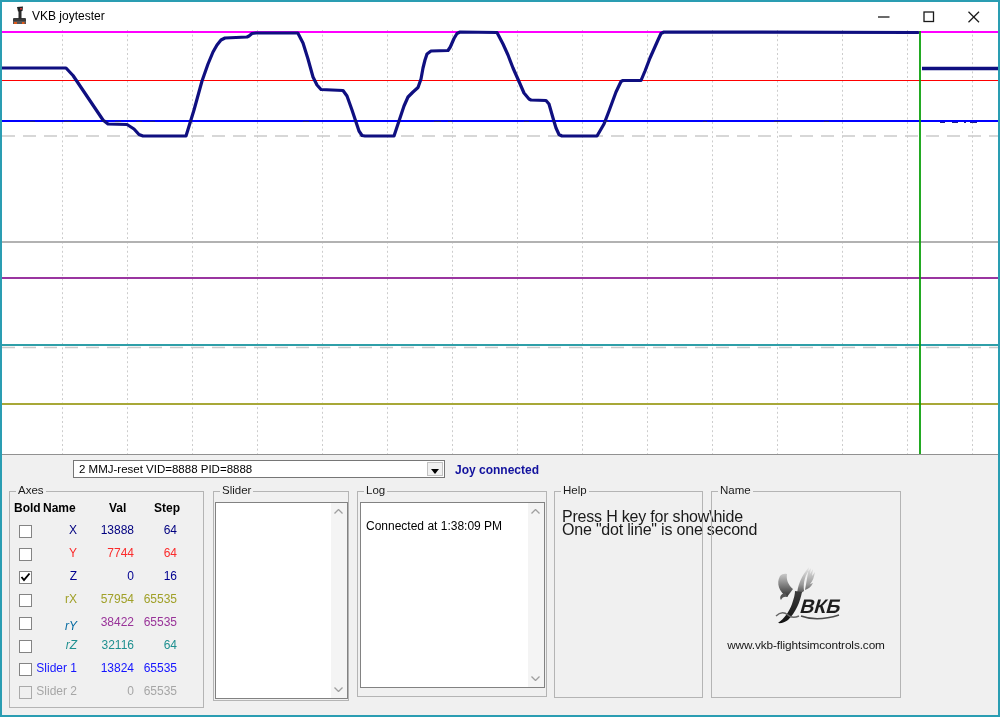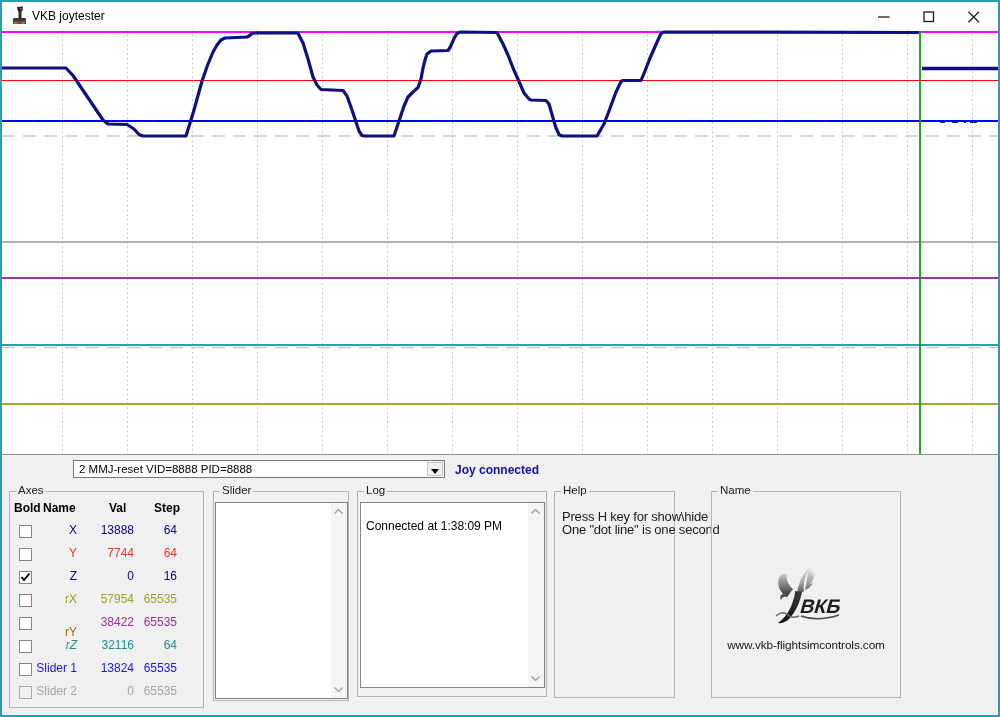--- a/index.html
+++ b/index.html
@@ -151,21 +151,21 @@
           </svg>
       </div>
       <span class="axname" style="top:77px;color:#000090;">Z</span>
       <span class="axval" style="top:77px;color:#000090;">0</span>
       <span class="axstep" style="top:77px;color:#000090;">16</span>
       <div class="cb" style="left:9px;top:102px;"></div>
       <span class="axname" style="top:100px;color:#a0a028;">rX</span>
       <span class="axval" style="top:100px;color:#a0a028;">57954</span>
       <span class="axstep" style="top:100px;color:#a0a028;">65535</span>
       <div class="cb" style="left:9px;top:125px;"></div>
-      <span class="axname" style="top:133px;color:#a16207;">rY</span>
+      <span class="axname" style="top:127px;color:#0369a1;font-style:italic;">rY</span>
       <span class="axval" style="top:123px;color:#993399;">38422</span>
       <span class="axstep" style="top:123px;color:#993399;">65535</span>
       <div class="cb" style="left:9px;top:148px;"></div>
       <span class="axname" style="top:146px;color:#1f9090;font-style:italic;">rZ</span>
       <span class="axval" style="top:146px;color:#1f9090;">32116</span>
       <span class="axstep" style="top:146px;color:#1f9090;">64</span>
       <div class="cb" style="left:9px;top:171px;"></div>
       <span class="axname" style="top:169px;color:#1414ff;">Slider 1</span>
       <span class="axval" style="top:169px;color:#1414ff;">13824</span>
       <span class="axstep" style="top:169px;color:#1414ff;">65535</span>
@@ -195,23 +195,23 @@
         <span style="position:absolute;left:5px;top:16px;font-size:12px;color:#000;">Connected at 1:38:09 PM</span>
         <svg class="chev" style="right:4px;top:6px;" viewBox="0 0 9 5">
             <path d="M0.5 4.5 L4.5 0.5 L8.5 4.5" fill="none" stroke="#9f9f9f" stroke-width="1.3"></path>
           </svg>
         <svg class="chev" style="right:4px;bottom:6px;" viewBox="0 0 9 5">
             <path d="M0.5 0.5 L4.5 4.5 L8.5 0.5" fill="none" stroke="#9f9f9f" stroke-width="1.3"></path>
           </svg>
       </div>
     </div>
 
-    <div class="gbox" style="left:552px;top:36px;width:121px;height:207px;">
+    <div class="gbox" style="left:552px;top:36px;width:149px;height:207px;">
       <span class="lbl">Help</span>
-      <span style="position:absolute;left:7px;top:18px;font-size:13px;letter-spacing:-0.2px;color:#1a1a1a;line-height:13.4px;white-space:nowrap;">Press H key for show\hide<br>One "dot line" is one second</span>
+      <span style="position:absolute;left:7px;top:18px;font-size:16px;letter-spacing:-0.2px;color:#1a1a1a;line-height:13.4px;white-space:nowrap;">Press H key for show\hide<br>One "dot line" is one second</span>
     </div>
 
     <div class="gbox" style="left:709px;top:36px;width:190px;height:207px;">
       <span class="lbl">Name</span>
       <svg style="position:absolute;left:61px;top:72px;" width="80" height="66" viewBox="0 0 80 66">
         <defs>
           <linearGradient id="wg" x1="0" y1="0" x2="0" y2="1">
             <stop offset="0" stop-color="#c9c9c9"></stop>
             <stop offset="0.5" stop-color="#7d7d7d"></stop>
             <stop offset="1" stop-color="#2e2e2e"></stop>

